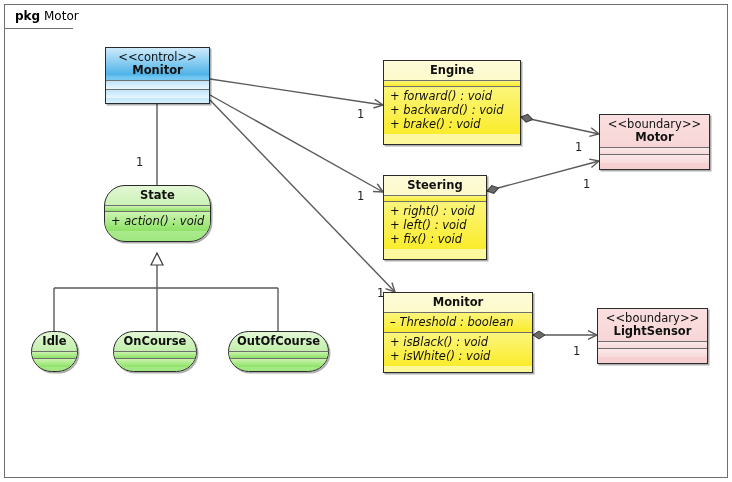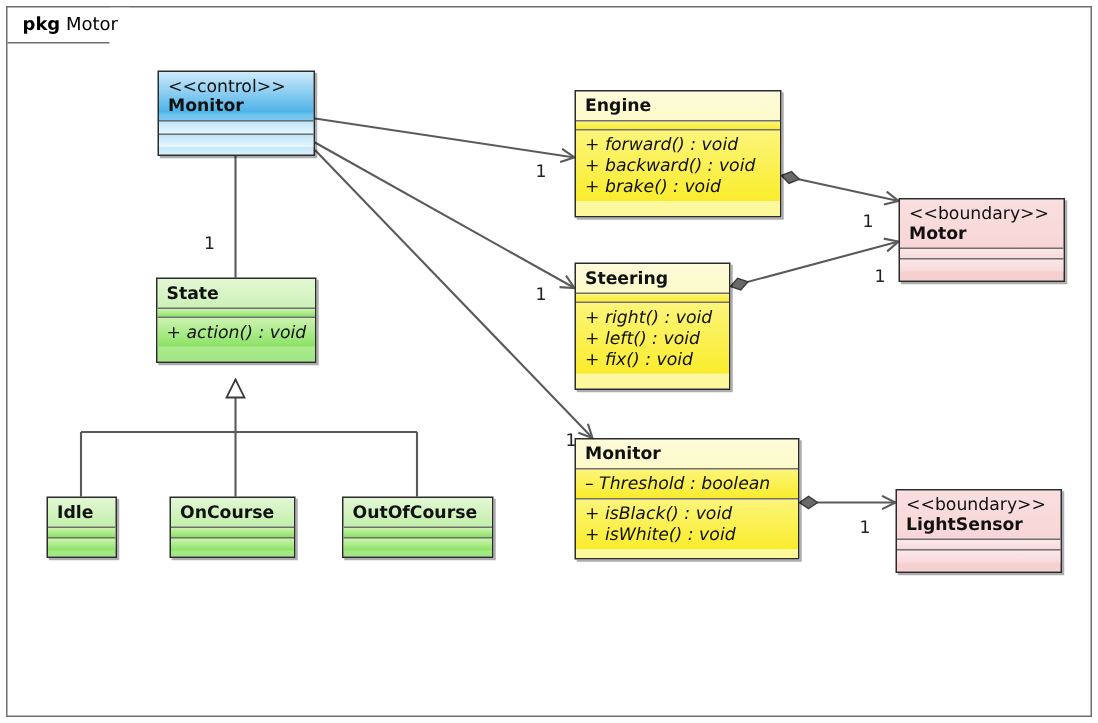--- a/index.html
+++ b/index.html
@@ -91,21 +91,21 @@
     overflow: hidden;
   }
   .cls .sec {
     box-sizing: border-box;
     padding: 2px 6px 3px 6px;
   }
   .cls .sec + .sec {
     border-top: 1px solid #6f6f6f;
   }
   .cls .head {
-    text-align: left;
+    text-align: center;
     font-weight: bold;
     font-size: 11.5px;
     color: #111;
     line-height: 13px;
     padding-top: 3px;
     padding-bottom: 3px;
   }
   .cls .head .stereo {
     display: block;
     font-weight: normal;
@@ -124,24 +124,24 @@
     height: 9px;
   }
 
   
   .theme-blue   { background: linear-gradient(to bottom, #cdeafb 0%, #4fb3e8 48%, #6cc4ef 52%, #d8f0fd 100%); }
   .theme-blue .sec.body { background: linear-gradient(to bottom, #bfe4fa 0%, #e8f7fe 100%); }
 
   .theme-yellow { background: linear-gradient(to bottom, #fdfbd9 0%, #fdf89a 100%); }
   .theme-yellow .sec.body { background: linear-gradient(to bottom, #fcf57a 0%, #faec2c 100%); }
 
-  .theme-green  { background: linear-gradient(to bottom, #e3f7d5 0%, #9fe77f 100%); }
+  .theme-green  { background: linear-gradient(to bottom, #e3f7d5 0%, #9fe77f 100%); border-radius: 21px; }
   .theme-green .sec.body { background: linear-gradient(to bottom, #ccf3b0 0%, #8ce265 100%); }
 
-  .theme-pink   { background: linear-gradient(to bottom, #fadfe0 0%, #f6cfd0 100%); margin-top: 18px; }
+  .theme-pink   { background: linear-gradient(to bottom, #fadfe0 0%, #f6cfd0 100%); }
   .theme-pink .sec.body { background: linear-gradient(to bottom, #fbe7e8 0%, #f8dadb 100%); }
 
   
   #links {
     position: absolute;
     left: 0;
     top: 0;
     width: 732px;
     height: 482px;
     pointer-events: none;

